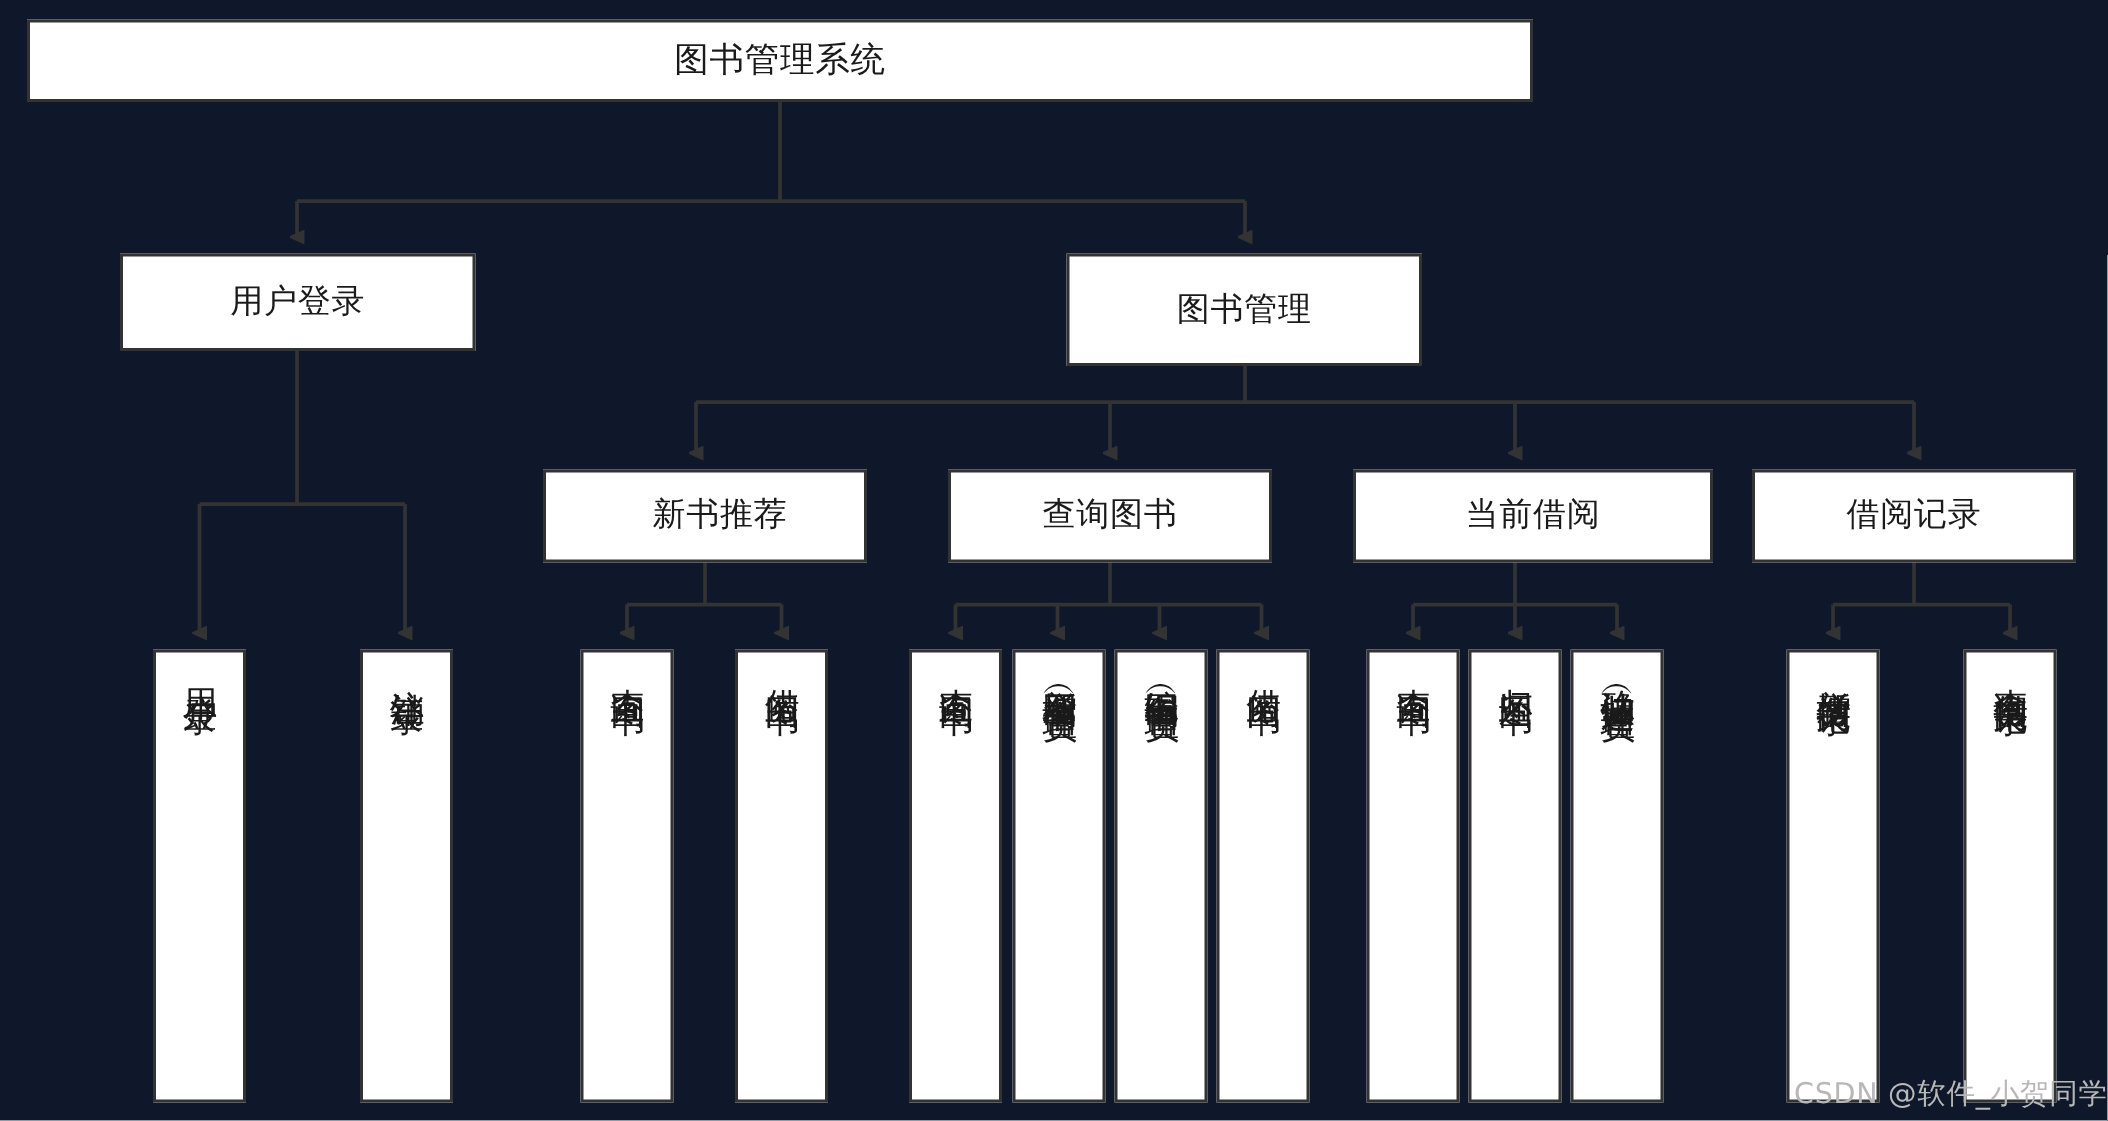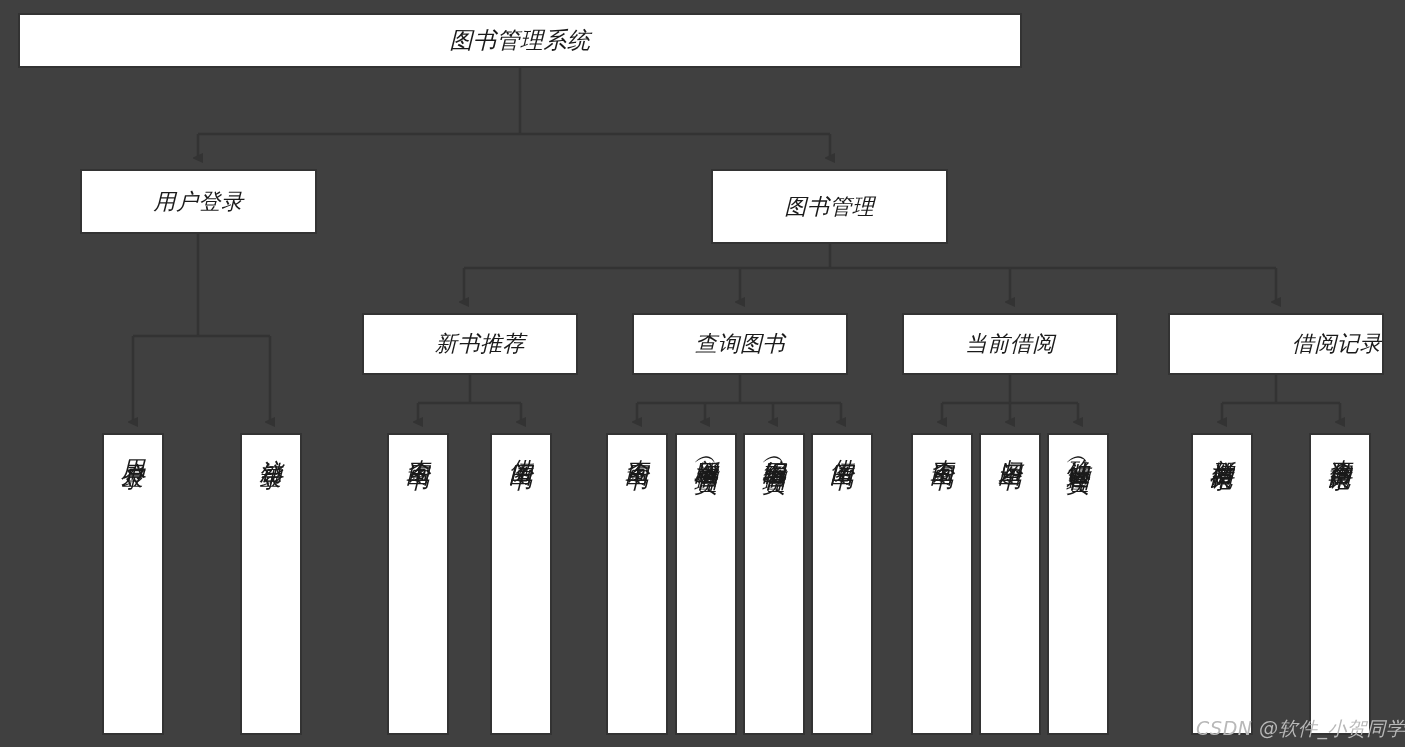--- a/index.html
+++ b/index.html
@@ -8,23 +8,22 @@
     padding: 0;
     background: #ffffff;
   }
   body {
     font-family: "DejaVu Sans", "Liberation Sans", sans-serif;
   }
   #canvas {
     position: relative;
     width: 1405px;
     height: 747px;
-    background: #404040;
+    background: #0f172a;
     overflow: hidden;
-    font-style: italic;
   }
   svg.connectors {
     position: absolute;
     left: 0;
     top: 0;
     width: 1405px;
     height: 747px;
     pointer-events: none;
   }
   .node {
@@ -142,24 +141,24 @@
   <div class="node h" style="left:711px; top:169px; width:237px; height:75px;">
     <span class="label">图书管理</span>
   </div>
 
   <div class="node h" style="left:362px; top:313px; width:216px; height:62px;padding-left:20px;">
     <span class="label">新书推荐</span>
   </div>
   <div class="node h" style="left:632px; top:313px; width:216px; height:62px;">
     <span class="label">查询图书</span>
   </div>
-  <div class="node h" style="left:902px; top:313px; width:216px; height:62px;">
+  <div class="node h" style="left:902px; top:313px; width:240px; height:62px;">
     <span class="label">当前借阅</span>
   </div>
-  <div class="node h" style="left:1168px; top:313px; width:216px; height:62px;justify-content:flex-end;">
+  <div class="node h" style="left:1168px; top:313px; width:216px; height:62px;">
     <span class="label">借阅记录</span>
   </div>
 
   <div class="node v" style="left:102px; top:433px; width:62px; height:302px;">
     <span class="label">用户登录</span>
   </div>
   <div class="node v" style="left:240px; top:433px; width:62px; height:302px;">
     <span class="label">注销登录</span>
   </div>
 

